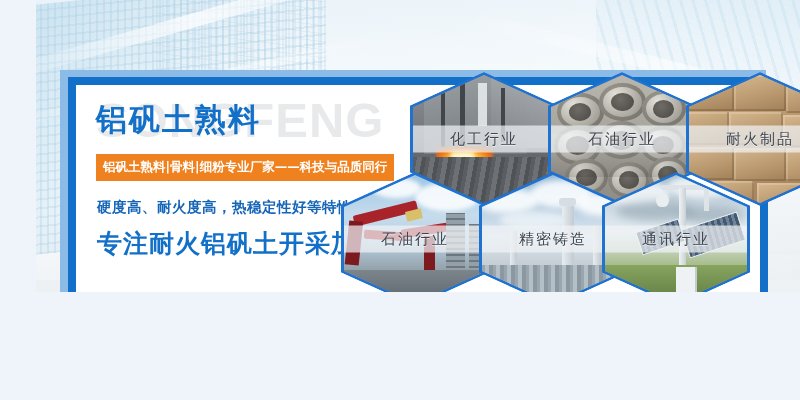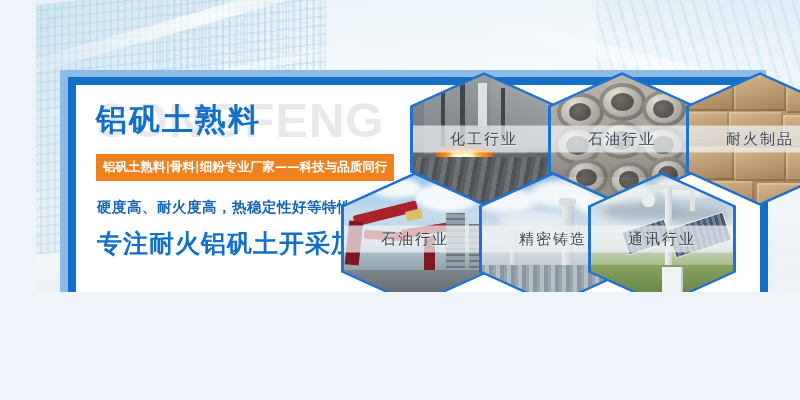--- a/index.html
+++ b/index.html
@@ -320,21 +320,21 @@
           <div class="stack" style="left:56%;top:22%;width:12px;height:52%;"></div>
           <div class="stacktop" style="left:54%;top:18%;width:17px;height:8px;border-radius:3px;"></div>
           <div class="stack" style="left:20%;top:44%;width:7px;height:32%;"></div>
           <div class="stack" style="left:78%;top:40%;width:8px;height:36%;"></div>
           <div class="plant"></div>
         </div>
         <div class="hexlabel">精密铸造</div>
       </div>
     </div>
 
-    <div class="hex" style="left:552px;top:172px;text-decoration:underline;">
+    <div class="hex" style="left:566px;top:172px;text-decoration:underline;">
       <div class="hexborder"></div>
       <div class="hexfill">
         <div class="ph ph-tele">
           <div class="cl" style="left:-4%;top:4%;width:50%;height:20%;"></div>
           <div class="cl" style="left:44%;top:0%;width:48%;height:18%;"></div>
           <div class="gcl" style="left:8%;top:20%;width:56%;height:16%;"></div>
           <div class="gcl" style="left:52%;top:24%;width:46%;height:14%;"></div>
           <div class="arm" style="left:40%;top:8%;width:34%;height:5px;"></div>
           <div class="pole" style="left:52%;top:10%;width:7px;height:72%;"></div>
           <div class="cam" style="left:36%;top:14%;width:13px;height:14px;"></div>

